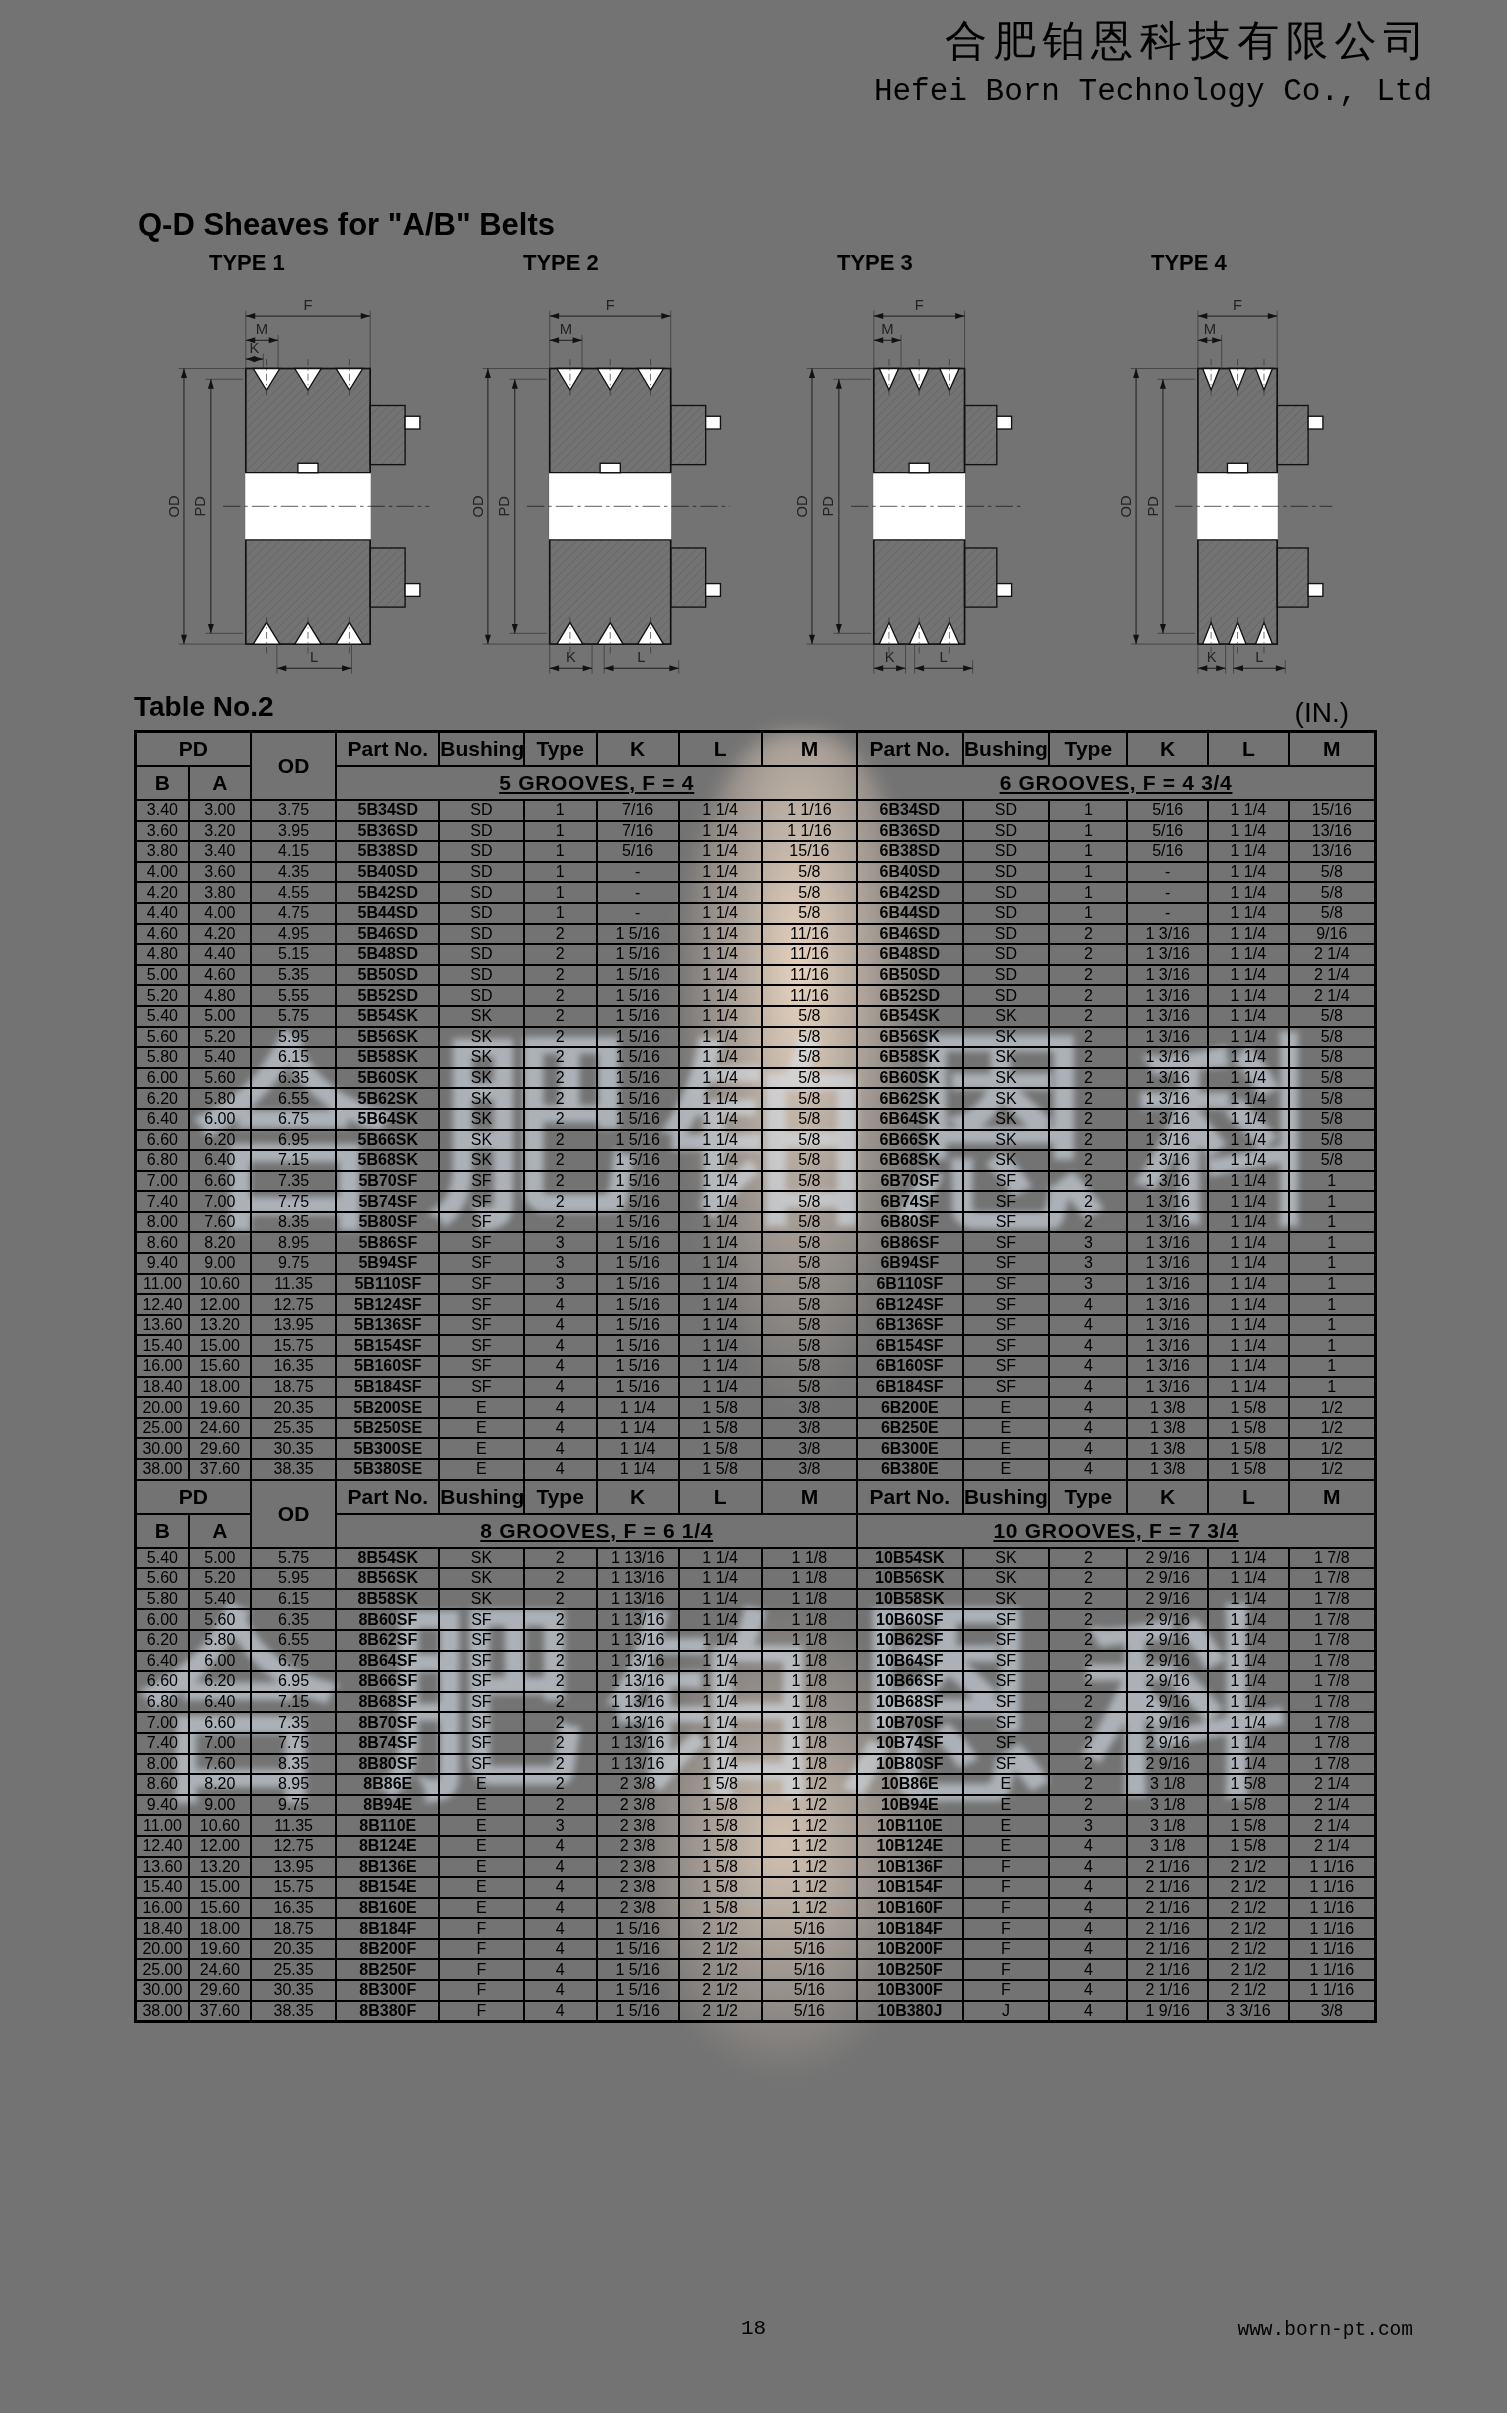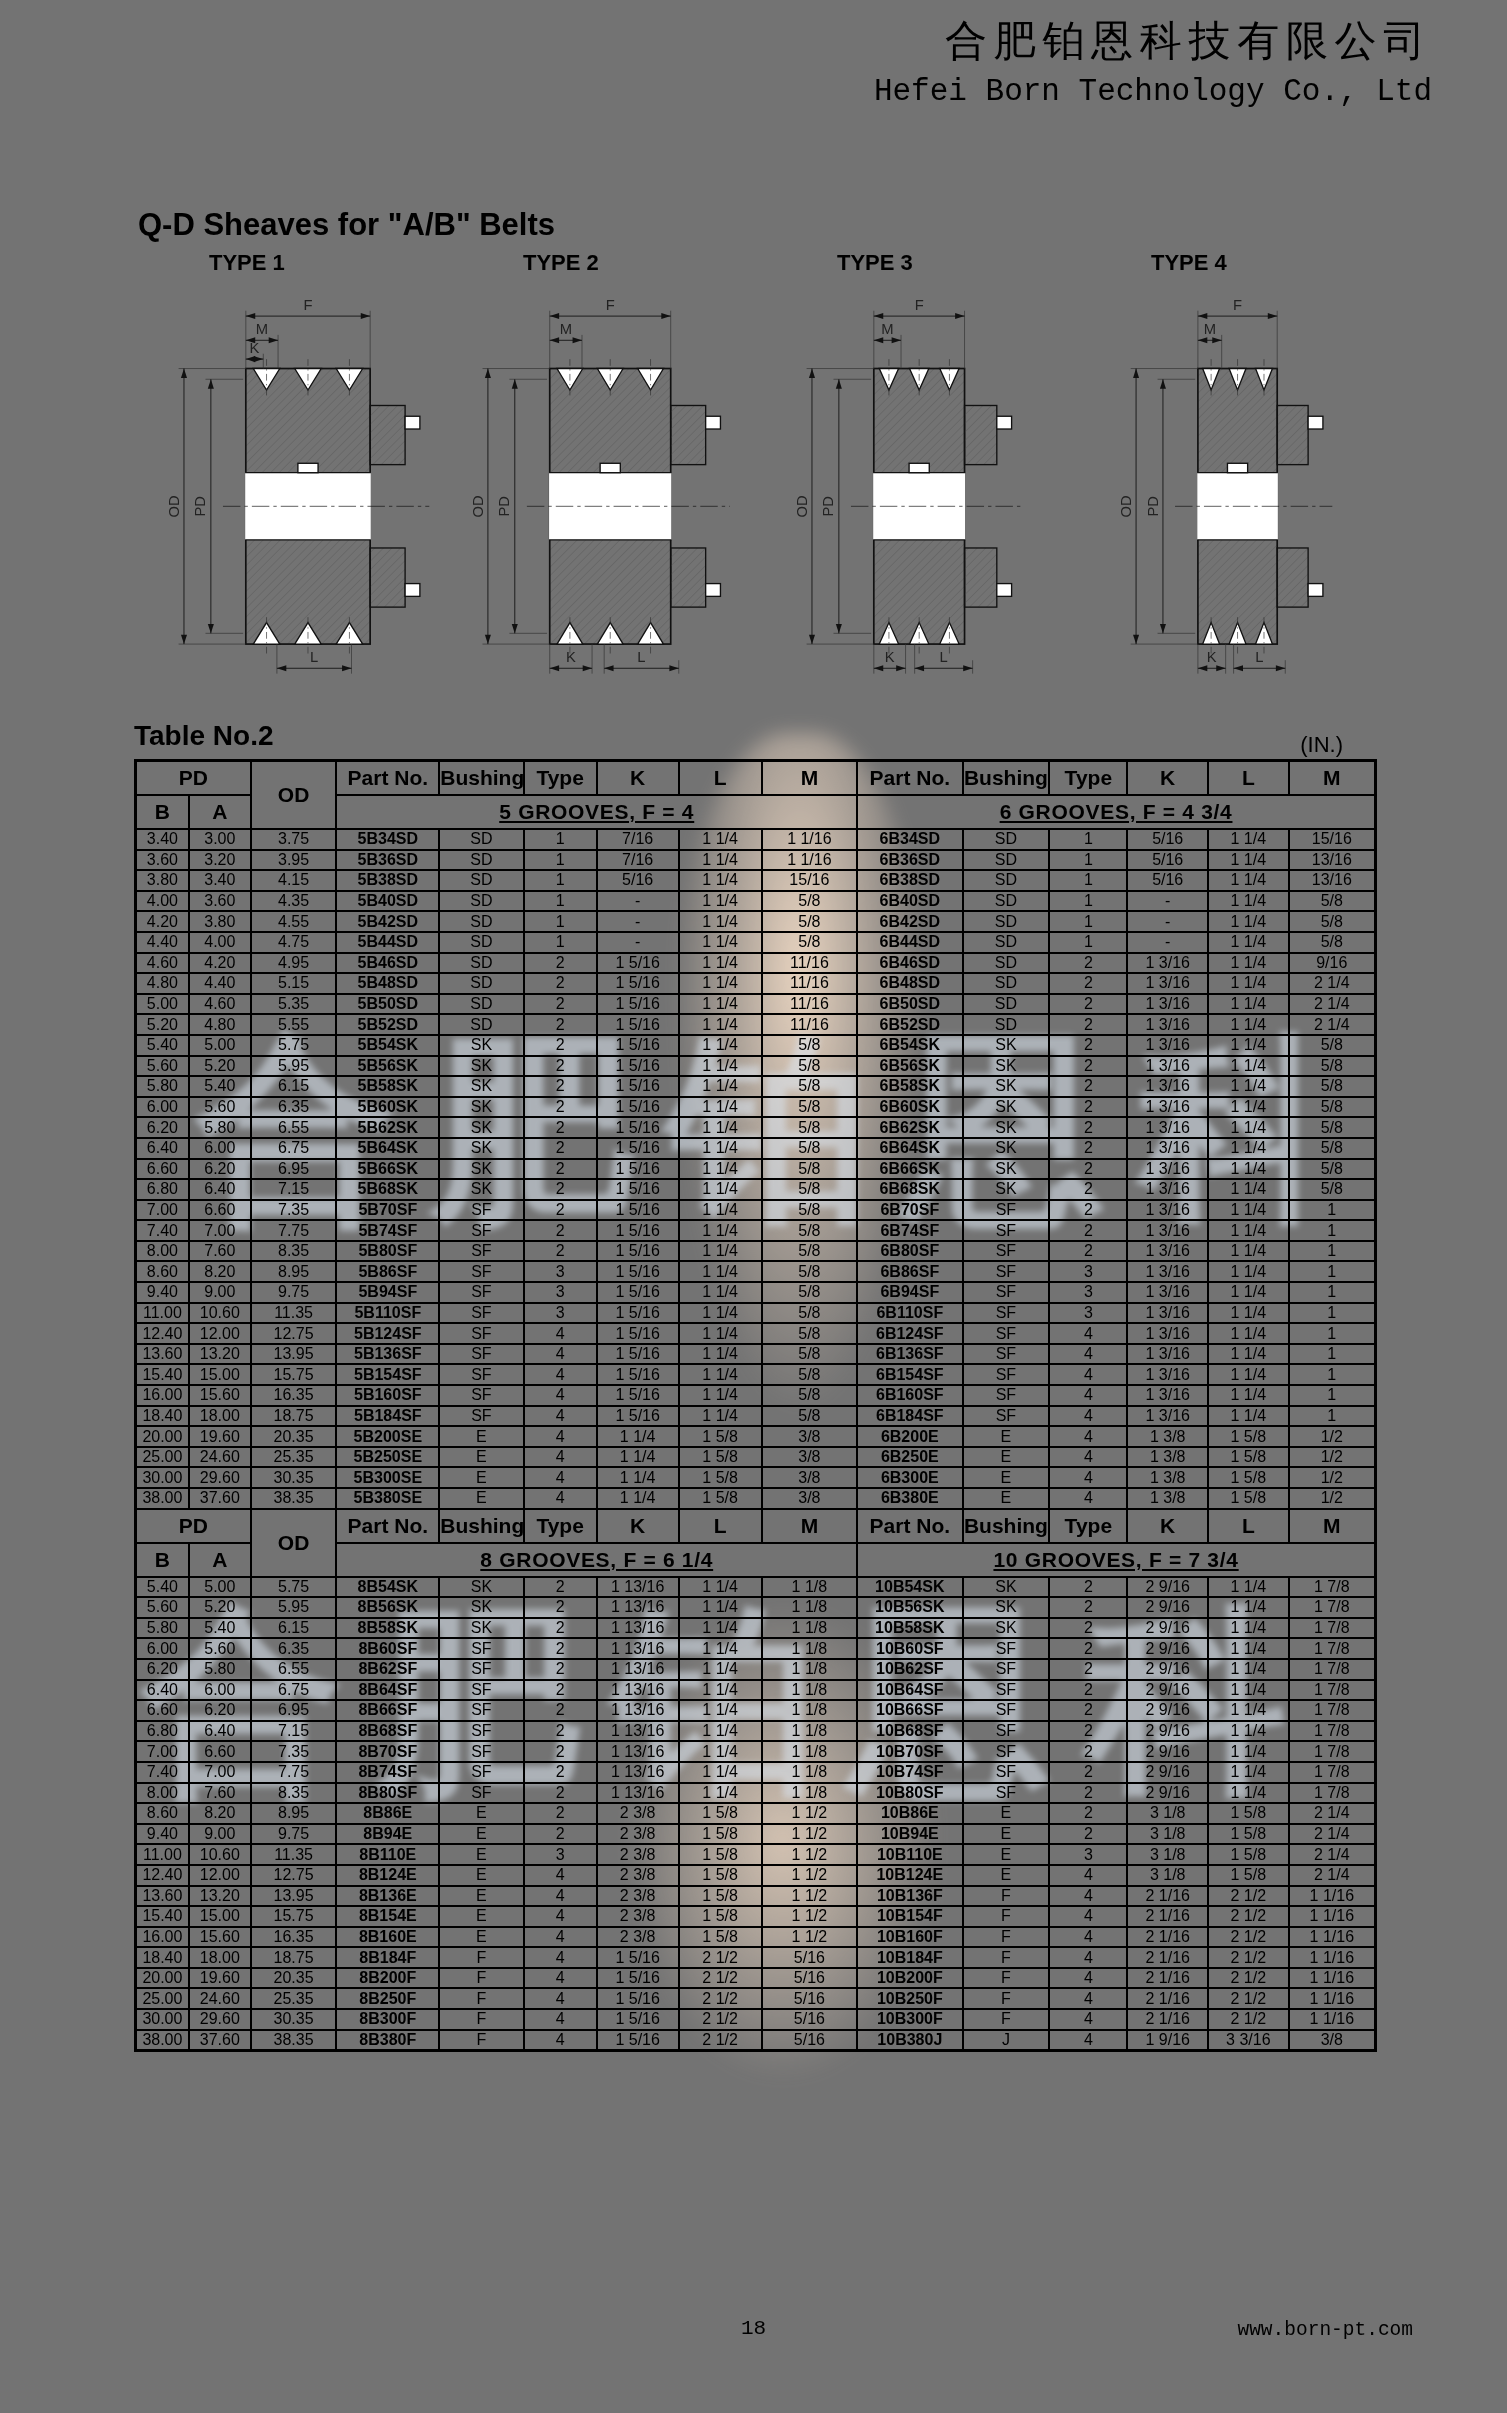--- a/index.html
+++ b/index.html
@@ -30,24 +30,24 @@
             filter:blur(9.4px);opacity:.9;}
   .wm-flame2{left:625px;top:1600px;width:316px;height:484px;border-radius:50%;
             background:radial-gradient(ellipse at 50% 50%, var(--wmOrange) 0%, rgba(255,255,255,0) 70%);
             filter:blur(10.8px);opacity:.75;}
   .wm-blue{font-family:"DejaVu Serif",serif;color:var(--wmBlue);font-size:202px;font-weight:bold;
            white-space:nowrap;filter:blur(3.4px);opacity:.55;letter-spacing:34px;}
   .wm-blue1{left:195px;top:995px;width:1103px;overflow:hidden;}
   .wm-blue2{left:141px;top:1567px;width:1143px;overflow:hidden;}
 
   
-  .table-wrap{position:absolute;left:134px;top:691px;width:1243px;margin-top:29px;}
+  .table-wrap{position:absolute;left:134px;top:691px;width:1243px;}
   .table-cap-row{position:relative;height:39px;}
   .table-caption{font-size:28px;font-weight:bold;}
-  .units-label{position:absolute;right:34px;bottom:1.3px;font-size:22px;}
+  .units-label{position:absolute;right:28px;bottom:1.3px;font-size:28px;}
   table.spec{border-collapse:collapse;table-layout:fixed;width:1243px;background:transparent;
              border:3.4px solid #000;}
   table.spec th,table.spec td{border:2px solid #000;border-top-width:2.7px;border-bottom-width:2.7px;
              text-align:center;vertical-align:middle;padding:0;white-space:nowrap;overflow:hidden;}
   table.spec th{font-size:21px;font-weight:bold;height:32px;}
   table.spec td{font-size:16px;height:18.6px;font-weight:normal;}
   table.spec td.part{font-weight:bold;}
   table.spec th.group{letter-spacing:0.7px;text-decoration:underline;}
 
   

